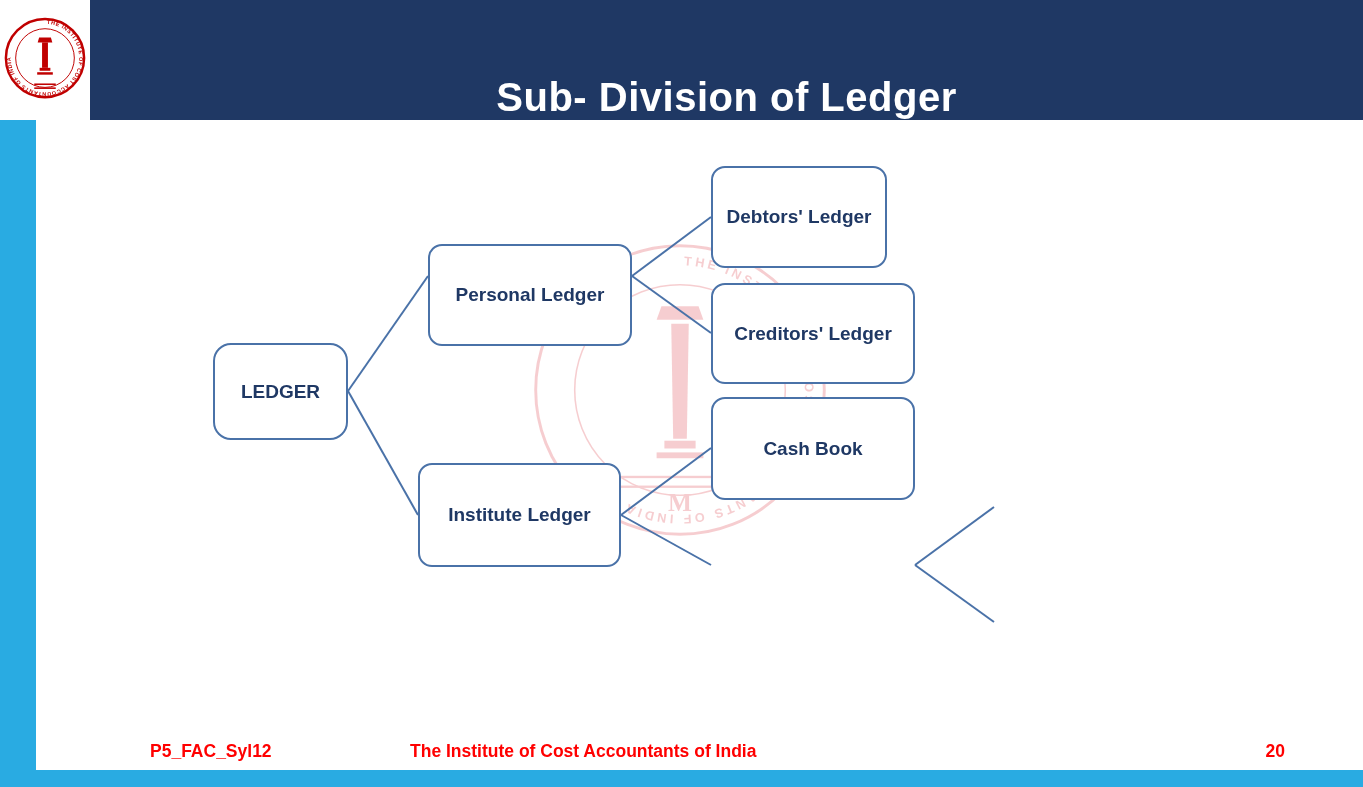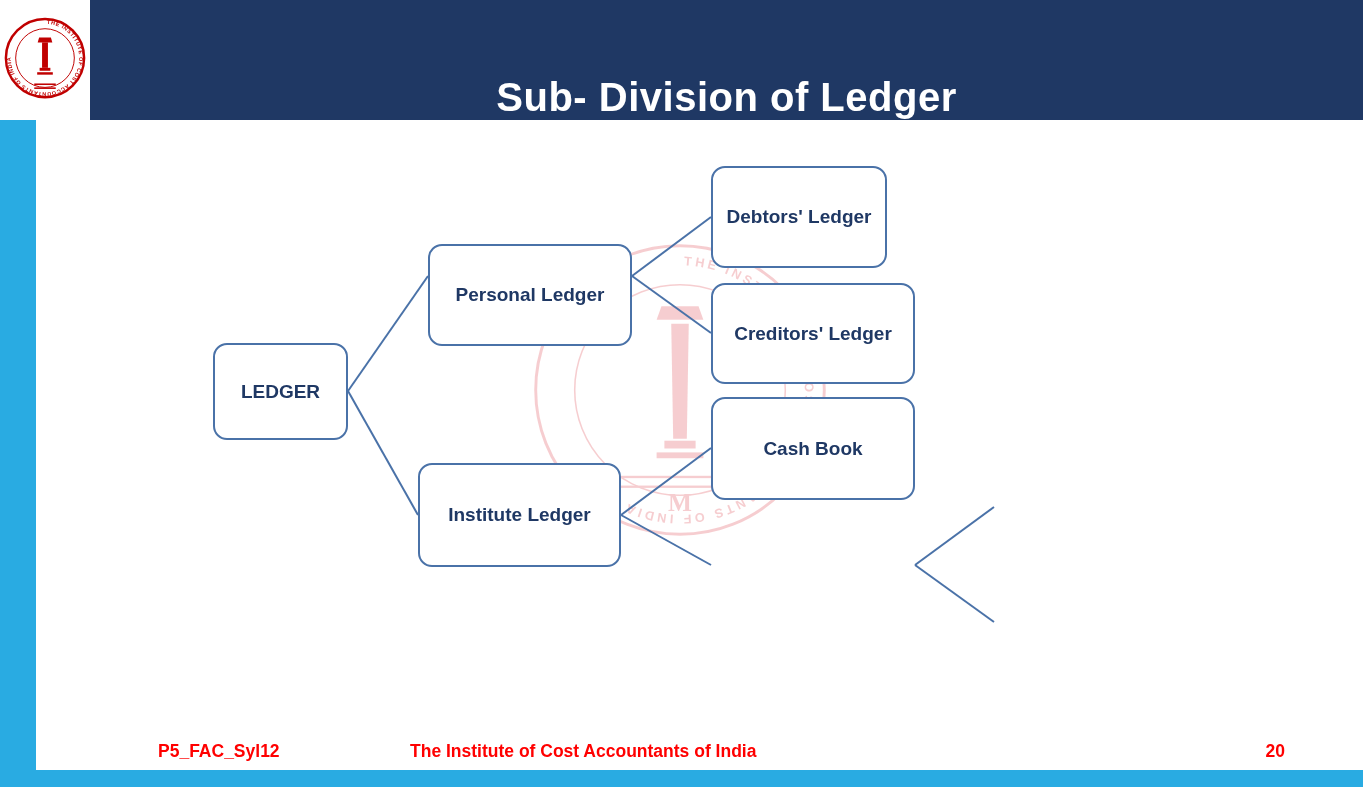--- a/index.html
+++ b/index.html
@@ -76,41 +76,41 @@
     background: #ffffff;
     border: 2.5px solid var(--node-border, #4A72A8);
     border-radius: 14px;
     display: flex; align-items: center; justify-content: center;
     color: var(--node-text, #1F3864);
     font-weight: bold;
     font-size: 19px;
     text-align: center;
     z-index: 2;
   }
-  #node-ledger            { left: 213px; top: 343px; width: 135px; height: 97px; }
+  #node-ledger            { left: 213px; top: 343px; width: 135px; height: 97px; border-radius: 18px; }
   #node-personal-ledger   { left: 428px; top: 232px; width: 204px; height: 102px; margin-top: 12px; }
   #node-impersonal-ledger { left: 418px; top: 463px; width: 203px; height: 104px; }
   #node-debtors-ledger    { left: 711px; top: 166px; width: 176px; height: 102px; }
   #node-creditors-ledger  { left: 711px; top: 283px; width: 204px; height: 101px; }
   #node-cash-book         { left: 711px; top: 397px; width: 204px; height: 103px; }
   #node-general-ledger    { left: 711px; top: 514px; width: 204px; height: 103px; }
   #node-nominal-ledger    { left: 994px; top: 457px; width: 203px; height: 100px; }
   #node-private-ledger    { left: 994px; top: 573px; width: 203px; height: 99px; }
 
   
   .footer-text {
     position: absolute;
     top: 741px;
     color: var(--footer-text, #FF0000);
     font-weight: bold;
     font-size: 17.5px;
     z-index: 4;
     white-space: nowrap;
   }
-  .footer-left   { left: 158px; }
+  .footer-left   { left: 150px; }
   .footer-center { left: 410px; }
   .footer-right  { right: 78px; }
 </style>
 </head>
 <body>
 
 <div class="slide">
 
   <div class="logo-box">
     <svg width="88" height="118" viewBox="0 0 90 120">

